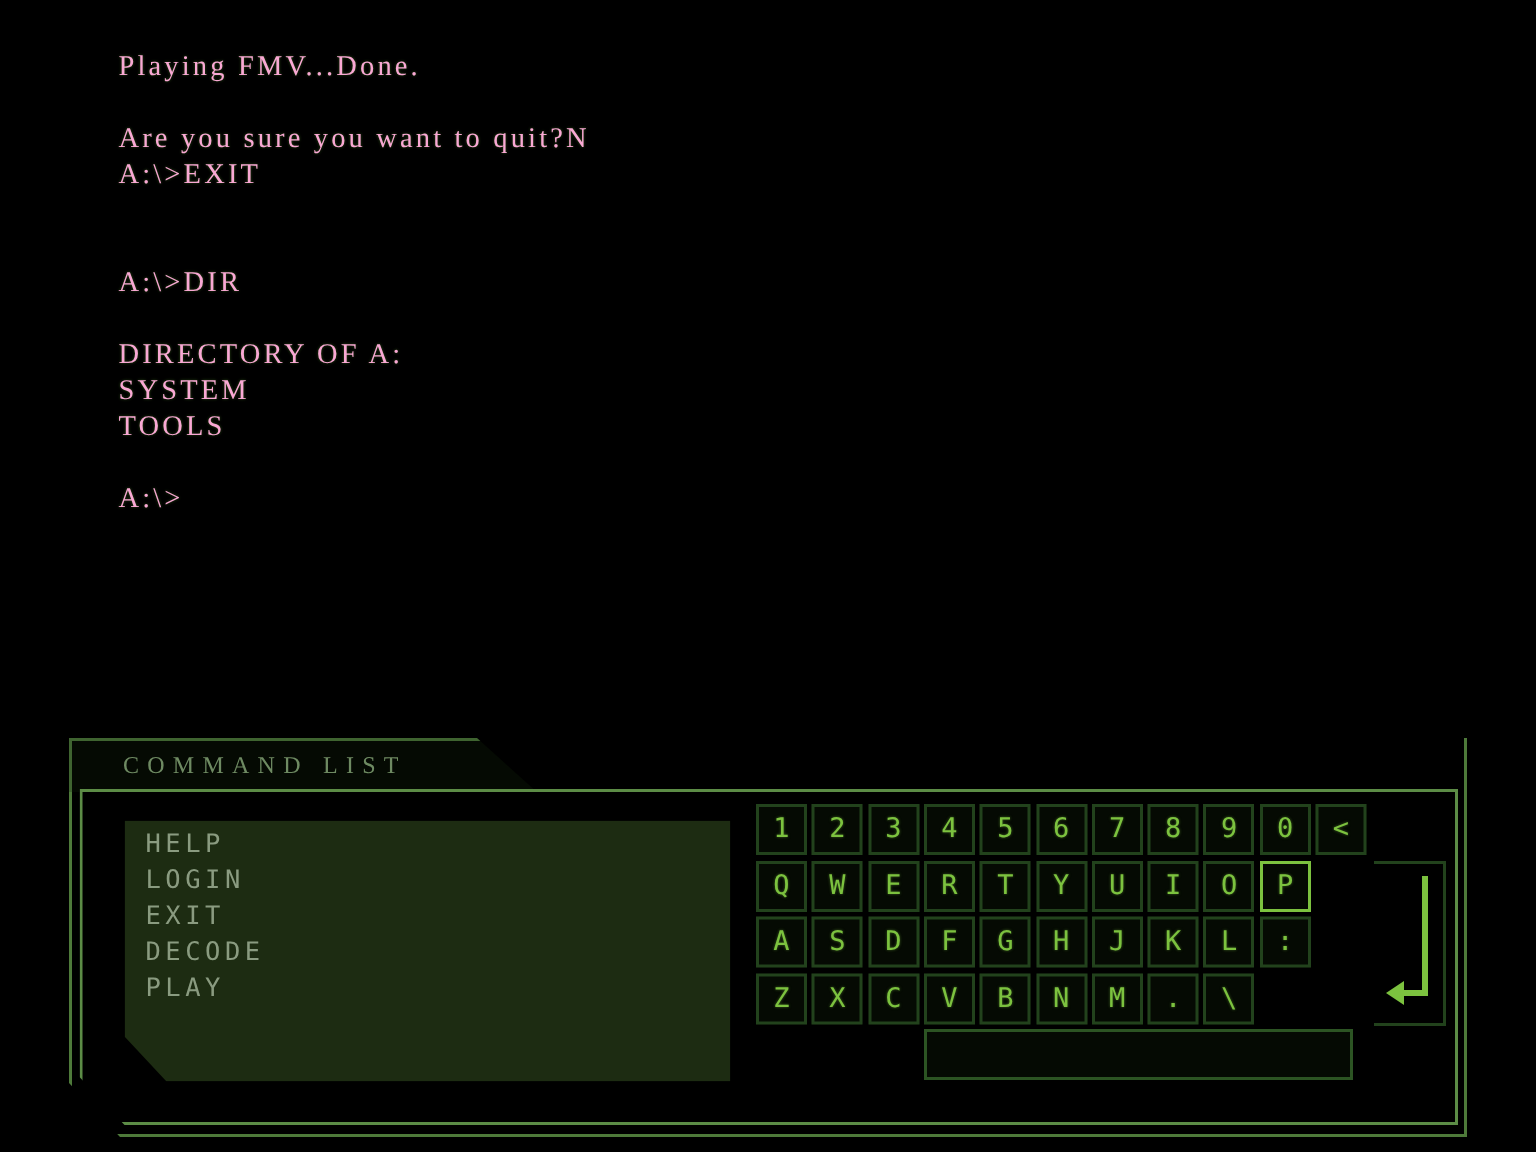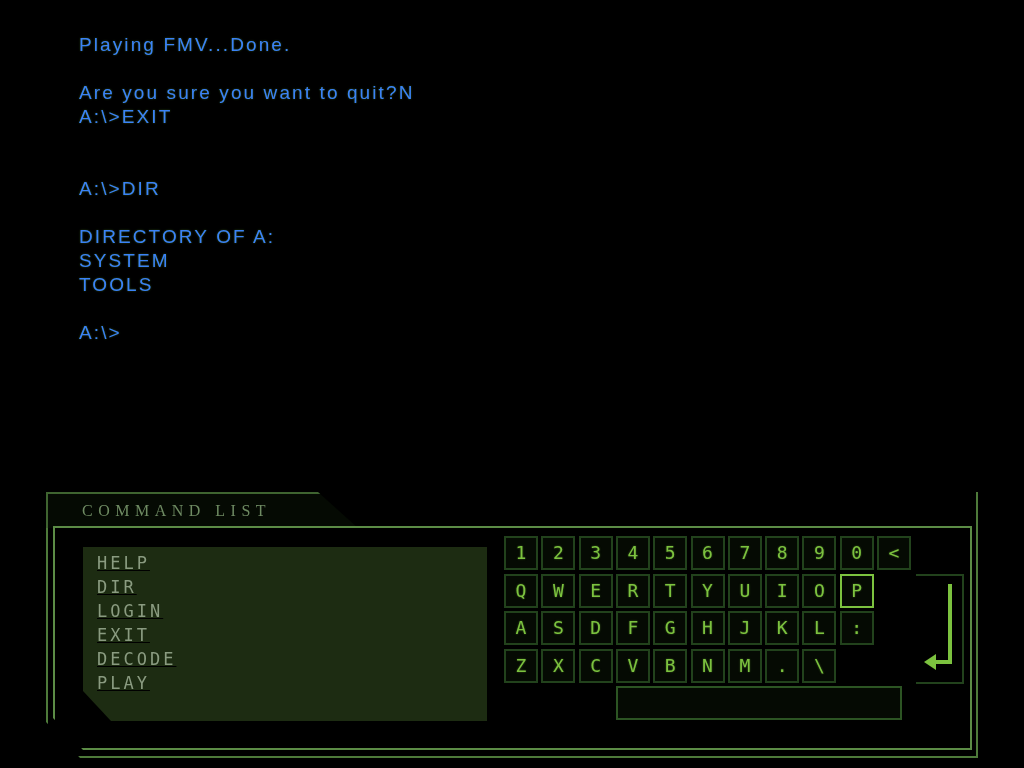--- a/index.html
+++ b/index.html
@@ -18,22 +18,22 @@
   }
 
   
   #terminal {
     position: absolute;
     left: 79px;
     top: 33px;
     width: 900px;
   }
   .term-line {
-    color: #3b82f6;
-    font-family: Liberation Sans, sans-serif;
+    color: #f9a8d4;
+    font-family: Liberation Serif, serif;
     font-size: 19px;
     line-height: 24px;
     letter-spacing: 2.1px;
     white-space: pre;
     height: 24px;
     text-shadow: 0 0 2px rgba(86,150,44,0.55);
   }
   .term-line.blank {
     height: 24px;
   }
@@ -111,21 +111,20 @@
     position: absolute;
     left: 28px;
     top: 19px;
     width: 404px;
     height: 174px;
     background: #1d2c12;
     -webkit-clip-path: polygon(0 0, 100% 0, 100% 100%, 28px 100%, 0 calc(100% - 30px));
     clip-path: polygon(0 0, 100% 0, 100% 100%, 28px 100%, 0 calc(100% - 30px));
     padding-top: 4px;
     box-sizing: border-box;
-    text-decoration: underline;
   }
   .cmd-item {
     color: #8a9b80;
     font-family: "DejaVu Sans Mono", "Liberation Mono", monospace;
     font-size: 17px;
     letter-spacing: 3px;
     line-height: 24px;
     padding-left: 14px;
     white-space: pre;
     height: 24px;
@@ -221,21 +220,20 @@
   </div>
 
   <div class="tab">
     <span class="tab-label">COMMAND LIST</span>
   </div>
 
   <div class="body-box">
 
     <div class="cmd-list" id="cmd-list">
         <div class="cmd-item">HELP</div>
-        <div class="cmd-item">DIR</div>
         <div class="cmd-item">LOGIN</div>
         <div class="cmd-item">EXIT</div>
         <div class="cmd-item">DECODE</div>
         <div class="cmd-item">PLAY</div>
       </div>
 
     <div class="keyboard" id="keyboard">
 
       <div class="enter-key">
         <div class="enter-outline"></div>

